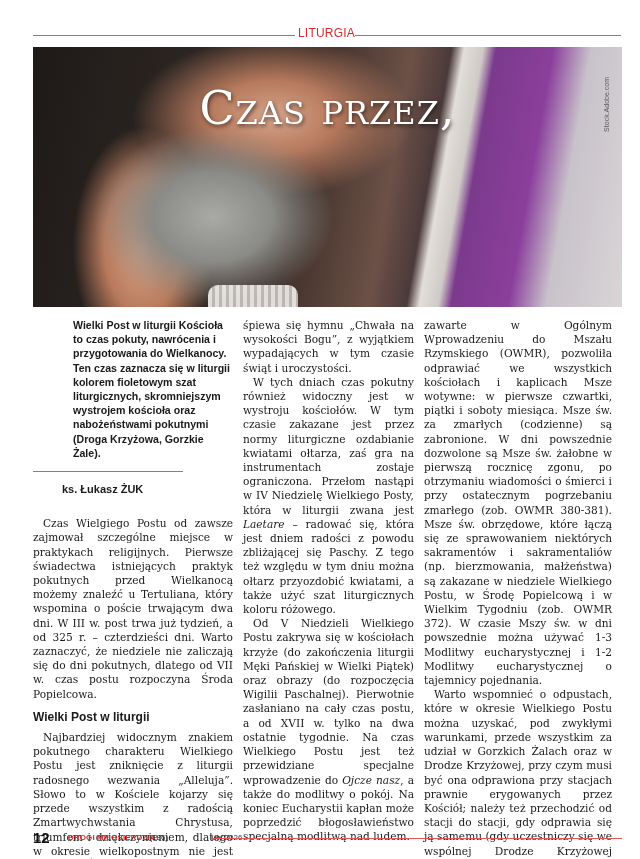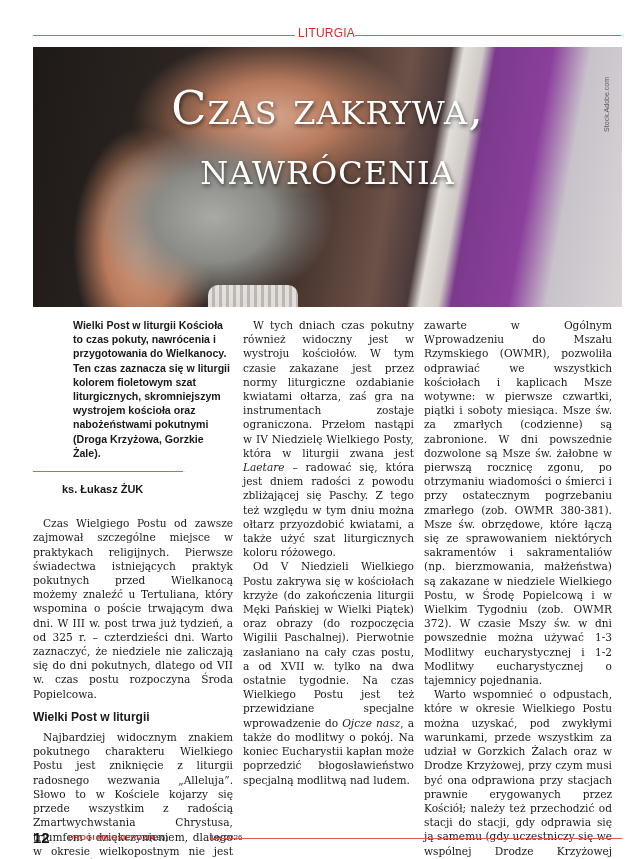--- a/index.html
+++ b/index.html
@@ -47,35 +47,35 @@
 <body>
 
 <div class="section-header">
   <div class="line l"></div>
   <span class="label">LITURGIA</span>
   <div class="line r"></div>
 </div>
 
 <div class="hero">
   <div class="lace"></div>
-  <div class="title t1" style="font-variant: small-caps;">Czas zakrywa,</div>
-  <div class="title t2" style="font-variant: small-caps;">nawrócenia</div>
+  <div class="title t1" style="font-variant: small-caps;">Czas przez,</div>
   <div class="credit">Stock.Adobe.com</div>
 </div>
 
 <div class="col col1">
   <div class="lead">Wielki Post w liturgii Kościoła to czas pokuty, nawrócenia i przygotowania do Wielkanocy. Ten czas zaznacza się w liturgii kolorem fioletowym szat liturgicznych, skromniejszym wystrojem kościoła oraz nabożeństwami pokutnymi (Droga Krzyżowa, Gorzkie Żale).</div>
   <div class="lead-rule"></div>
   <div class="author">ks. Łukasz ŻUK</div>
   <p>Czas Wielgiego Postu od zawsze zajmował szczególne miejsce w praktykach religijnych. Pierwsze świadectwa istniejących praktyk pokutnych przed Wielkanocą możemy znaleźć u Tertuliana, który wspomina o poście trwającym dwa dni. W III w. post trwa już tydzień, a od 325 r. – czterdzieści dni. Warto zaznaczyć, że niedziele nie zaliczają się do dni pokutnych, dlatego od VII w. czas postu rozpoczyna Środa Popielcowa.</p>
   <div class="subhead">Wielki Post w liturgii</div>
   <p>Najbardziej widocznym znakiem pokutnego charakteru Wielkiego Postu jest zniknięcie z liturgii radosnego wezwania „Alleluja”. Słowo to w Kościele kojarzy się przede wszystkim z radością Zmartwychwstania Chrystusa, triumfem i dziękczynieniem, dlatego w okresie wielkopostnym nie jest używane. Śpiewa się inne aklamacje: „Chwała Tobie, Słowo Boże”, „Chwała Tobie, Królu wieków”. W niedziele Wielkiego Postu również nie</p>
 </div>
 
 <div class="col col2">
+  <p class="noindent">śpiewa się hymnu „Chwała na wysokości Bogu”, z wyjątkiem wypadających w tym czasie świąt i uroczystości.</p>
   <p><span>W tych dniach czas pokutny również widoczny jest w wystroju kościołów. W tym czasie zakazane jest przez normy liturgiczne ozdabianie kwiatami ołtarza, zaś gra na instrumentach zostaje ograniczona. Przełom nastąpi w IV Niedzielę Wielkiego Posty, która w liturgii zwana jest </span><em>Laetare</em><span> – radować się, która jest dniem radości z powodu zbliżającej się Paschy. Z tego też względu w tym dniu można ołtarz przyozdobić kwiatami, a także użyć szat liturgicznych koloru różowego.</span></p>
   <p><span>Od V Niedzieli Wielkiego Postu zakrywa się w kościołach krzyże (do zakończenia liturgii Męki Pańskiej w Wielki Piątek) oraz obrazy (do rozpoczęcia Wigilii Paschalnej). Pierwotnie zasłaniano na cały czas postu, a od XVII w. tylko na dwa ostatnie tygodnie. Na czas Wielkiego Postu jest też przewidziane specjalne wprowadzenie do </span><em>Ojcze nasz</em><span>, a także do modlitwy o pokój. Na koniec Eucharystii kapłan może poprzedzić błogosławieństwo specjalną modlitwą nad ludem.</span></p>
 
 </div>
 
 <div class="col col3">
   <p class="noindent">zawarte w Ogólnym Wprowadzeniu do Mszału Rzymskiego (OWMR), pozwoliła odprawiać we wszystkich kościołach i kaplicach Msze wotywne: w pierwsze czwartki, piątki i soboty miesiąca. Msze św. za zmarłych (codzienne) są zabronione. W dni powszednie dozwolone są Msze św. żałobne w pierwszą rocznicę zgonu, po otrzymaniu wiadomości o śmierci i przy ostatecznym pogrzebaniu zmarłego (zob. OWMR 380-381). Msze św. obrzędowe, które łączą się ze sprawowaniem niektórych sakramentów i sakramentaliów (np. bierzmowania, małżeństwa) są zakazane w niedziele Wielkiego Postu, w Środę Popielcową i w Wielkim Tygodniu (zob. OWMR 372). W czasie Mszy św. w dni powszednie można używać 1-3 Modlitwy eucharystycznej i 1-2 Modlitwy eucharystycznej o tajemnicy pojednania.</p>
   <p><span>Warto wspomnieć o odpustach, które w okresie Wielkiego Postu można uzyskać, pod zwykłymi warunkami, przede wszystkim za udział w Gorzkich Żalach oraz w Drodze Krzyżowej, przy czym musi być ona odprawiona przy stacjach prawnie erygowanych przez Kościół; należy też przechodzić od stacji do stacji, gdy odprawia się ją samemu (gdy uczestniczy się we wspólnej Drodze Krzyżowej wystarczy, gdy przechodzi ministrant lub prowadzący). Odpust zupełny można też otrzymać w piątki Wielkiego Postu za odmówienie po Komunii modlitwy: „Oto ja, o dobry i najsłodszy Jezu” przed wizerunkiem Ukrzyżowanego. W czasie Wielkiego Postu Kościół zachęca do modlitwy, dawania jałmużny, podejmowania uczynków miłości, umartwiania się i gorliwszego wypełniania swoich obowiązków.</span></p>
 </div>
 

